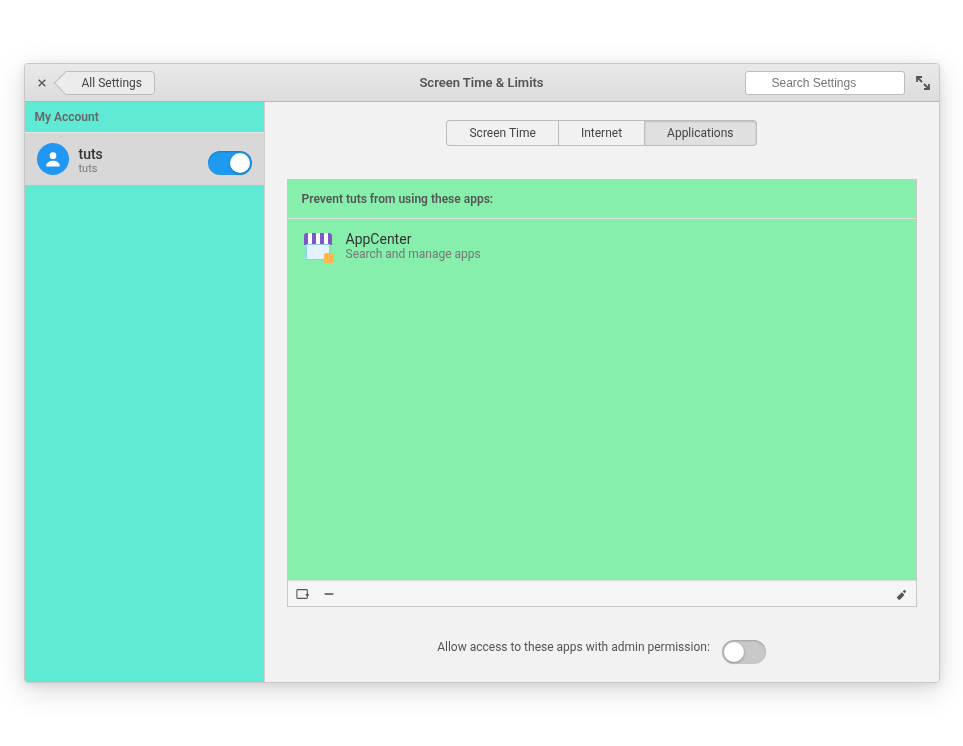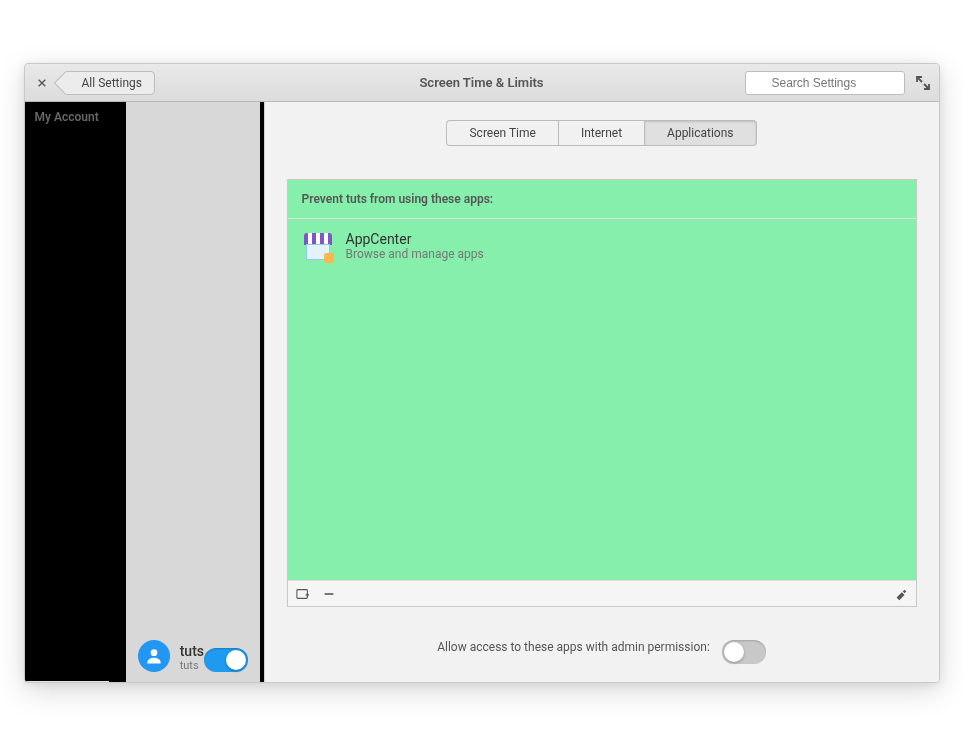--- a/index.html
+++ b/index.html
@@ -94,23 +94,23 @@
   cursor: pointer;
   color: #555;
 }
 .content {
   flex: 1;
   display: flex;
   min-height: 0;
 }
 .sidebar {
   width: 240px;
-  background: #000000;
+  background: #5eead4;
   border-right: 1px solid #d0d0d0;
-  display: flex; flex-direction: row; gap: 17px;
+  display: flex; flex-direction: column;
 }
 .sidebar-header {
   padding: 8px 10px;
   font-size: 12px;
   font-weight: 600;
   color: #666;
   border-bottom: 1px solid #e5e5e5;
 }
 .account-row {
   display: flex; align-items: flex-end;
@@ -299,21 +299,21 @@
         <div class="panel-header">Prevent tuts from using these apps:</div>
         <div class="app-list">
           <div class="app-row">
             <div class="app-icon">
               <div class="awning"></div>
               <div class="box"></div>
               <div class="lock"></div>
             </div>
             <div>
               <div class="app-name">AppCenter</div>
-              <div class="app-desc">Browse and manage apps</div>
+              <div class="app-desc">Search and manage apps</div>
             </div>
           </div>
         </div>
         <div class="panel-footer">
           <div class="icon">
             <svg viewBox="0 0 16 16" width="14" height="14">
                 <rect x="1" y="3" width="12" height="10" rx="1" stroke="#555" stroke-width="1.2" fill="none"></rect>
                 <path d="M11 9h4M13 7v4" stroke="#555" stroke-width="1.4"></path>
               </svg>
           </div>

